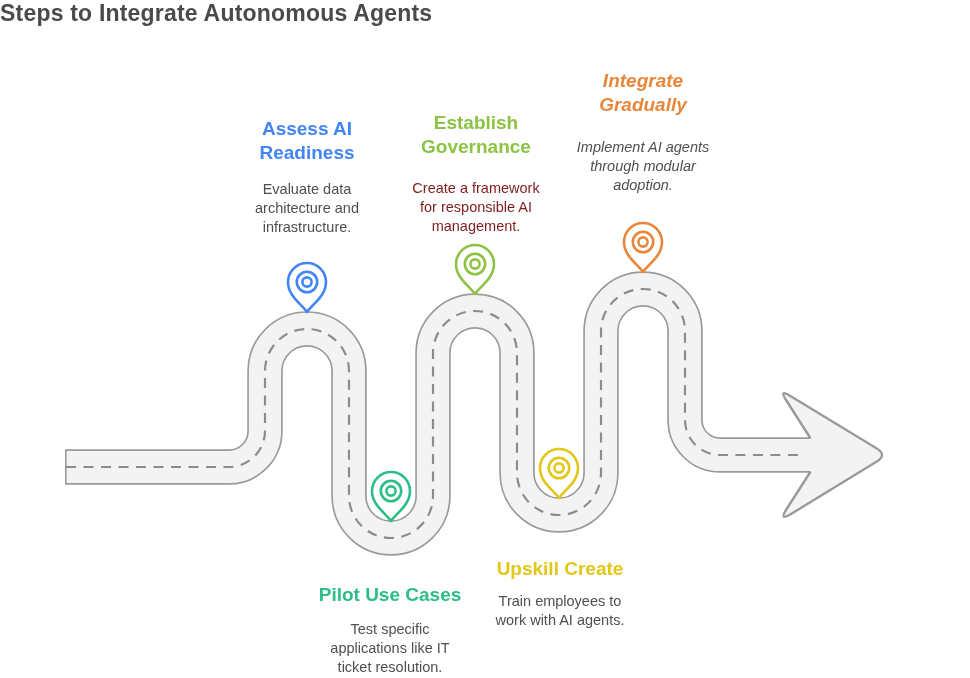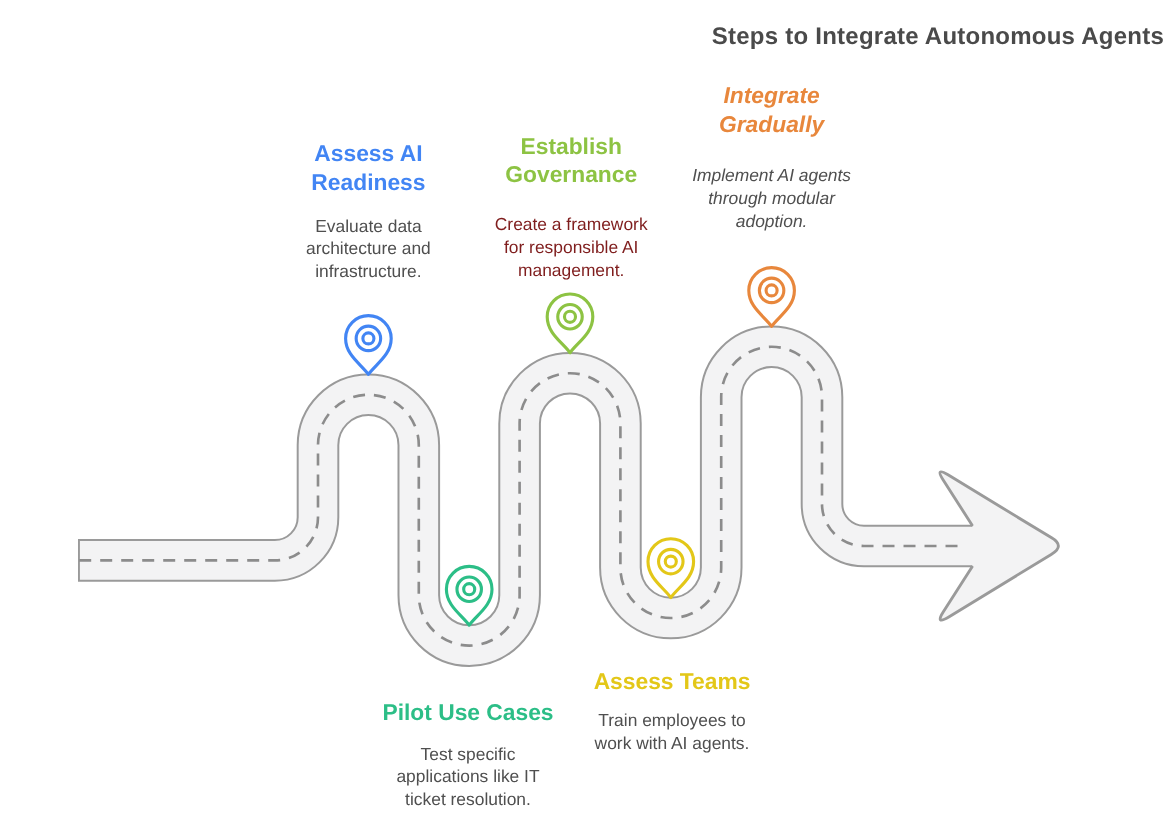--- a/index.html
+++ b/index.html
@@ -6,25 +6,25 @@
   .canvas {
     position: relative;
     width: 970px;
     height: 678px;
     background: #ffffff;
     overflow: hidden;
     font-family: "Liberation Sans", sans-serif;
   }
   .title {
     position: absolute;
-    top: 20px;
+    top: 0;
     left: 0;
     width: 100%;
-    text-align: right;
-    font-size: 20px;
+    text-align: left;
+    font-size: 23px;
     font-weight: bold;
     letter-spacing: 0.2px;
   }
   .road-svg { position: absolute; left: 0; top: 0; }
   .step {
     position: absolute;
     transform: translateX(-50%);
     text-align: center;
     width: max-content;
   }
@@ -104,21 +104,21 @@
 
   <div class="step" style="left:476px; top:93px;">
     <div class="step-label" style="color: rgb(141, 195, 67); margin-top: 18px;">Establish
 Governance</div>
     <div class="step-desc" style="margin-top: 20px; color: #7f1d1d;">Create a framework
 for responsible AI
 management.</div>
   </div>
 
   <div class="step" style="left:560px; top:557px;">
-    <div class="step-label" style="color: rgb(227, 199, 24);">Assess Teams</div>
+    <div class="step-label" style="color: rgb(227, 199, 24);">Upskill Create</div>
     <div class="step-desc" style="margin-top: 11px; color: rgb(79, 79, 79);">Train employees to
 work with AI agents.</div>
   </div>
 
   <div class="step" style="left:643px; top:69px;font-style:italic;">
     <div class="step-label" style="color: rgb(232, 135, 60);">Integrate
 Gradually</div>
     <div class="step-desc" style="margin-top: 21px; color: rgb(79, 79, 79);">Implement AI agents
 through modular
 adoption.</div>

